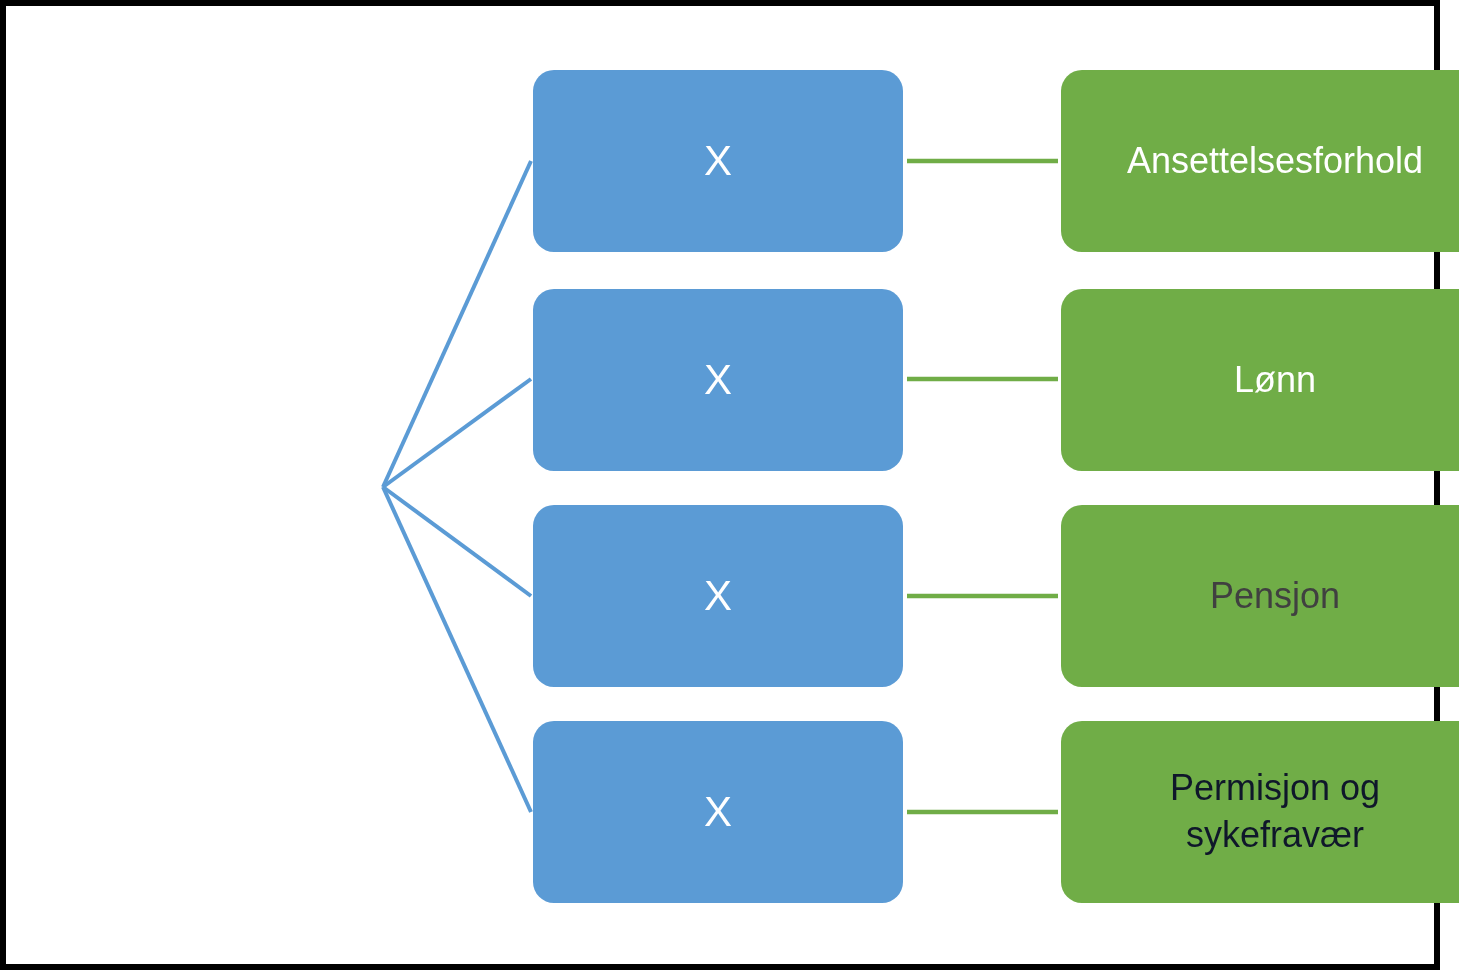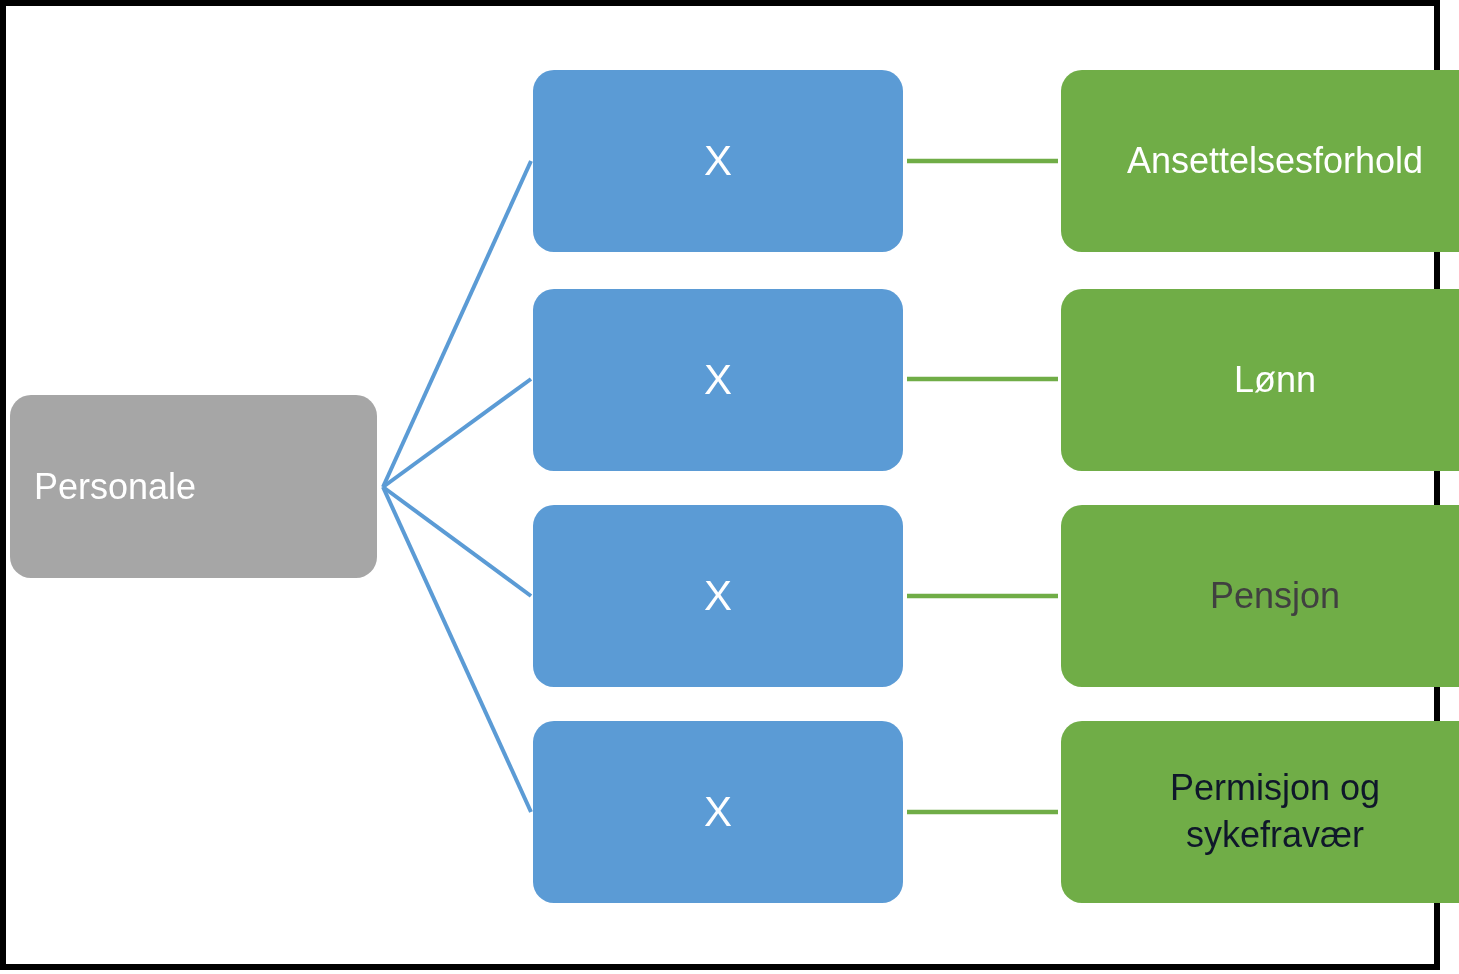--- a/index.html
+++ b/index.html
@@ -83,23 +83,20 @@
     <line x1="383" y1="487" x2="531" y2="379" stroke-width="4" stroke="#5B9BD5"></line>
     <line x1="383" y1="487" x2="531" y2="596" stroke-width="4" stroke="#5B9BD5"></line>
     <line x1="383" y1="487" x2="531" y2="812" stroke-width="4" stroke="#5B9BD5"></line>
 
     <line x1="907" y1="161" x2="1058" y2="161" stroke-width="4.5" stroke="#70AD47"></line>
     <line x1="907" y1="379" x2="1058" y2="379" stroke-width="4.5" stroke="#70AD47"></line>
     <line x1="907" y1="596" x2="1058" y2="596" stroke-width="4.5" stroke="#70AD47"></line>
     <line x1="907" y1="812" x2="1058" y2="812" stroke-width="4.5" stroke="#70AD47"></line>
   </svg>
 
-  <div class="node node-root" style="background: rgb(166, 166, 166); color: rgb(255, 255, 255);">
-    <span>Personale</span>
-  </div>
 
   <div class="node node-middle row-0" style="background: rgb(91, 155, 213); color: rgb(255, 255, 255);">
     <span>X</span>
   </div>
   <div class="node node-middle row-1" style="background: rgb(91, 155, 213); color: rgb(255, 255, 255);">
     <span>X</span>
   </div>
   <div class="node node-middle row-2" style="background: rgb(91, 155, 213); color: rgb(255, 255, 255);">
     <span>X</span>
   </div>

